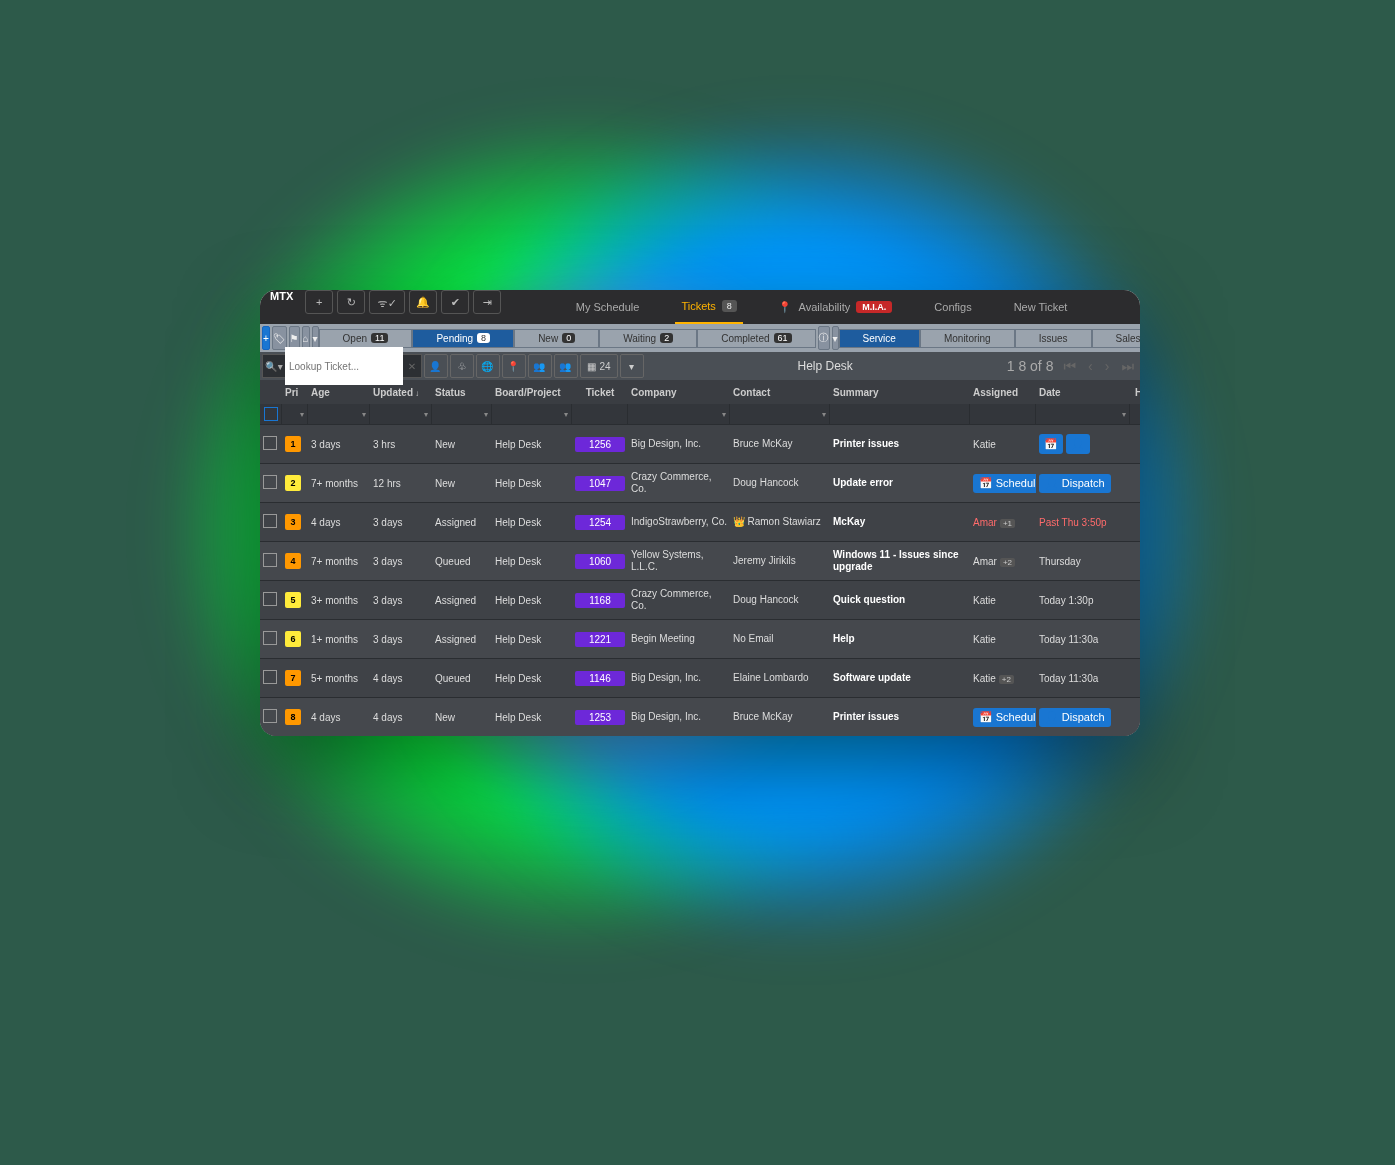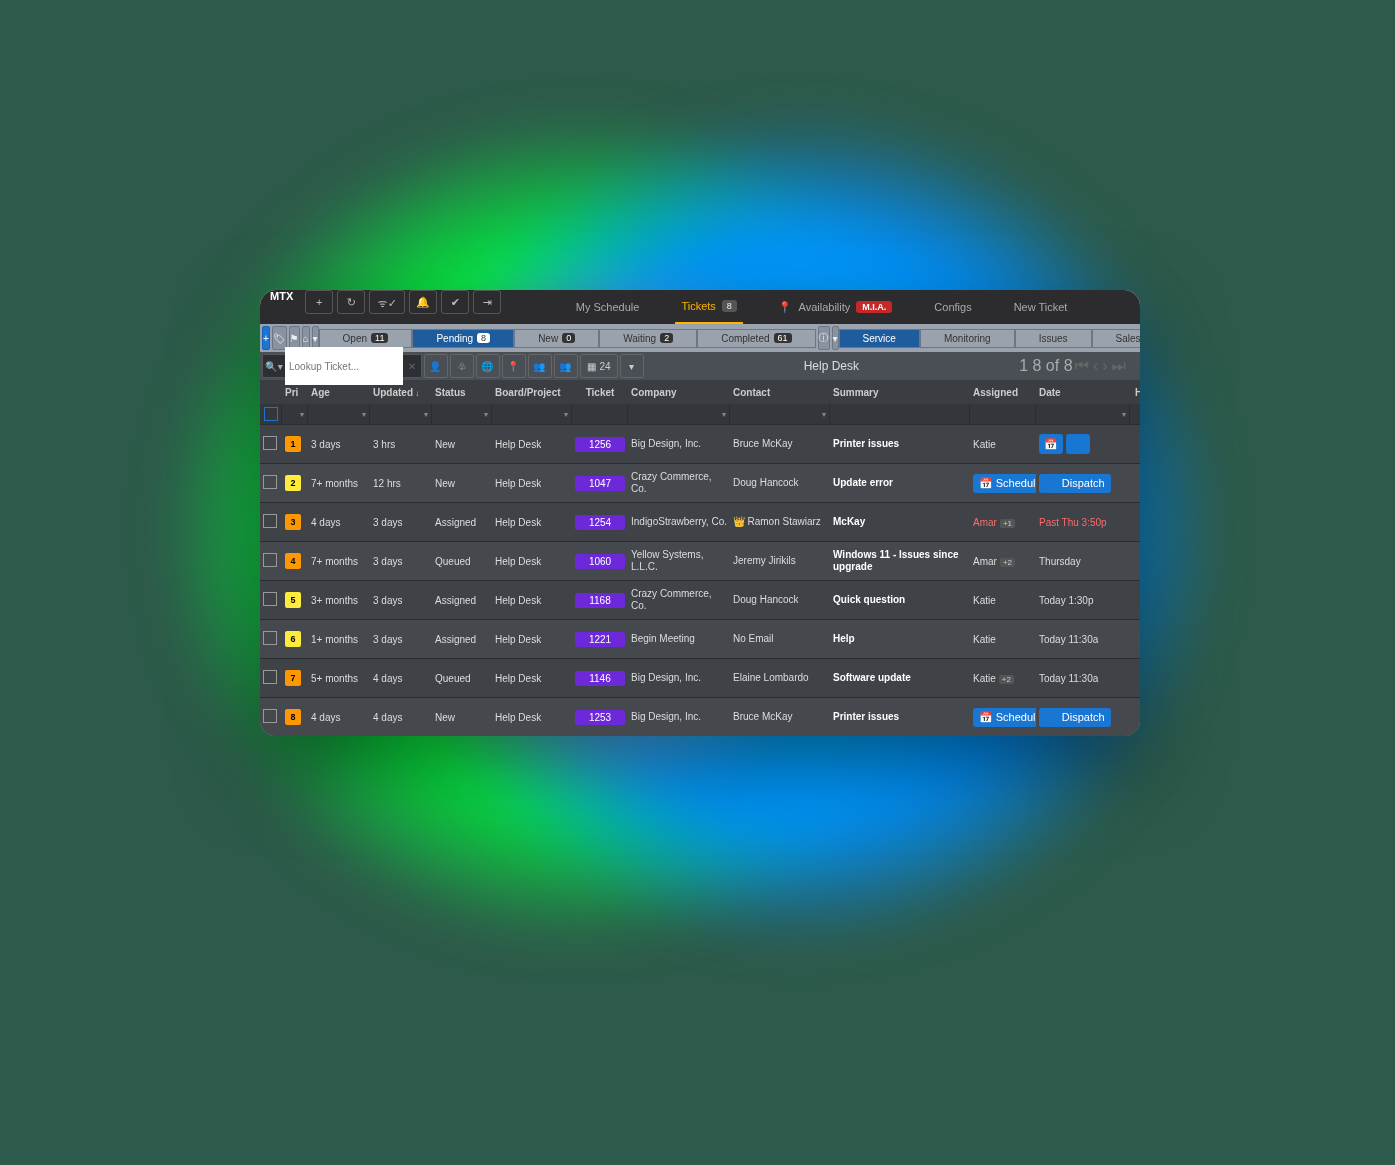--- a/index.html
+++ b/index.html
@@ -30,21 +30,21 @@
   .spacer{flex:1}
   
   .toolbar{display:flex;align-items:center;background:#4a4f55;height:28px;font-size:10px;color:#ccc}
   .search{display:flex;align-items:center;background:#2c2f33;border:1px solid #555;height:22px;margin-left:2px}
   .search .mag{width:22px;text-align:center;color:#aaa}
   .search input{background:#fff;border:0;height:38px;width:110px;font-size:10px;padding:0 4px;color:#333}
   .search .clr{width:18px;text-align:center;color:#666;cursor:pointer}
   .tico{width:22px;height:22px;border:1px solid #666;display:flex;align-items:center;justify-content:center;margin-left:2px;cursor:pointer;color:#ccc;font-size:10px;border-radius:2px}
   .tico.cnt24{width:auto;padding:0 6px;gap:3px}
   .boardtitle{flex:1;text-align:center;color:#ddd;font-size:12px}
-  .pager{color:#aaa;font-size:16px;padding-right:12px;display:flex;align-items:center;}
+  .pager{color:#aaa;font-size:14px;padding-right:4px;display:flex;align-items:center;gap:8px}
   .pgbtn{color:#666;cursor:pointer;padding:0 2px}
   
   .thead,.trow{display:grid;grid-template-columns:22px 26px 62px 62px 60px 80px 56px 102px 100px 140px 66px 94px 40px;align-items:center;font-size:10px;color:#ddd}
   .thead{background:#3a3d42;height:24px;font-weight:bold;color:#ccc}
   .thead>div{padding:0 3px;white-space:nowrap;overflow:hidden}
   .filterrow{display:grid;grid-template-columns:22px 26px 62px 62px 60px 80px 56px 102px 100px 140px 66px 94px 40px;background:#33363b;height:20px}
   .filterrow>div{border-right:1px solid #2a2d31;display:flex;align-items:center;justify-content:flex-end;padding-right:3px;color:#888;font-size:8px}
   .tbody{background:#3f4247}
   .trow{min-height:30px;border-top:1px solid #2a2d31;padding:4px 0}
   .trow:nth-child(even){background:#45484d}

